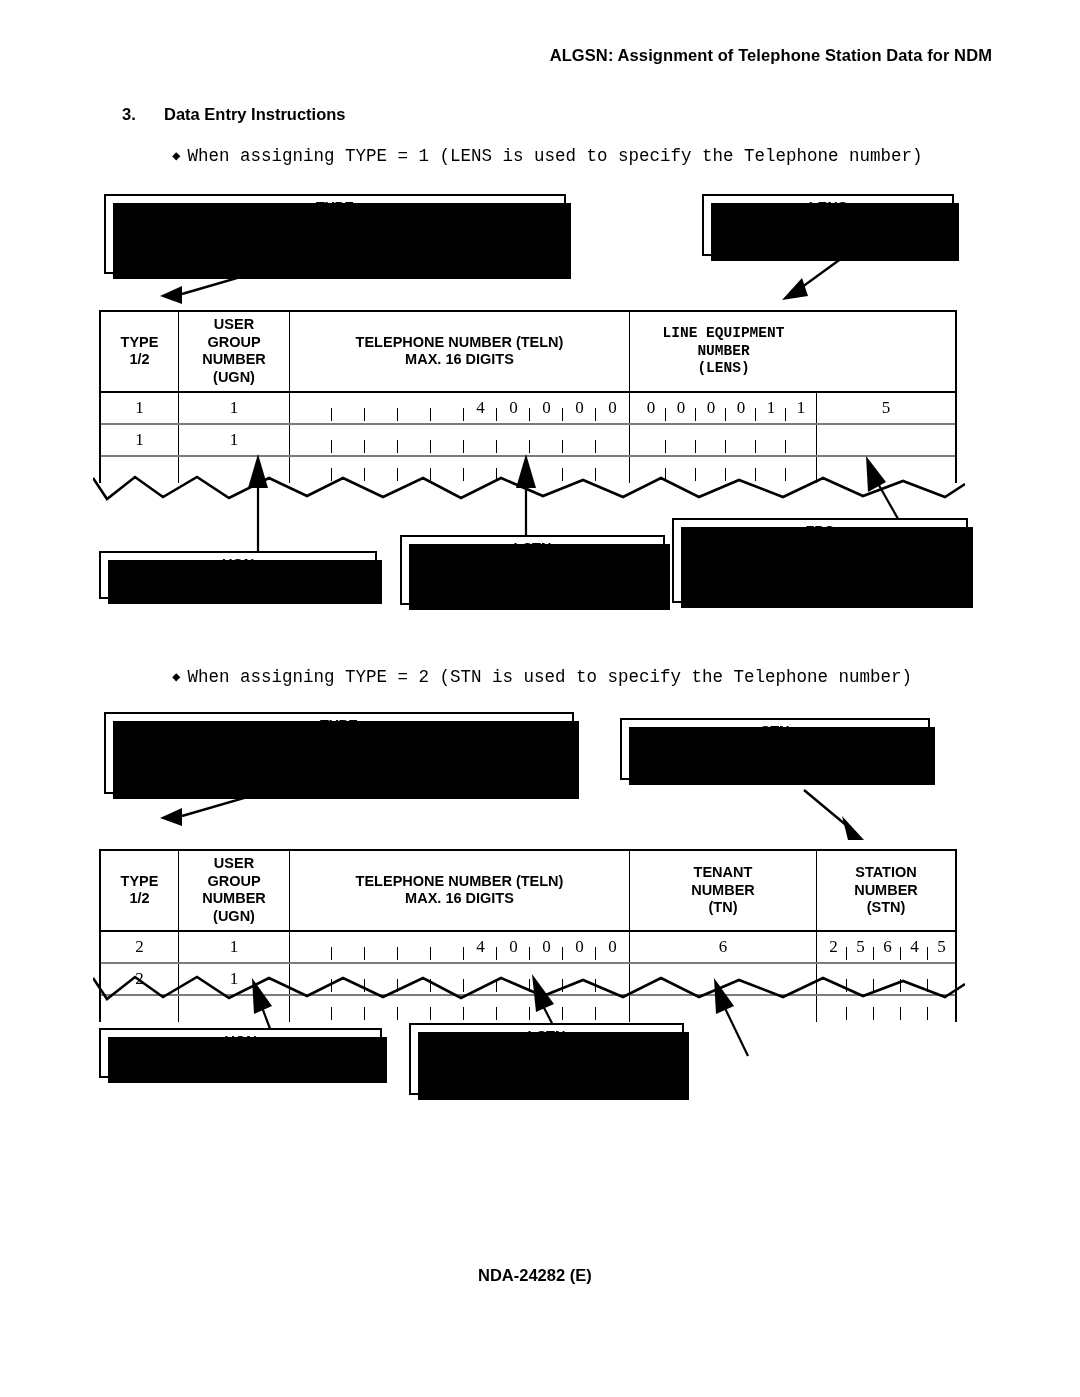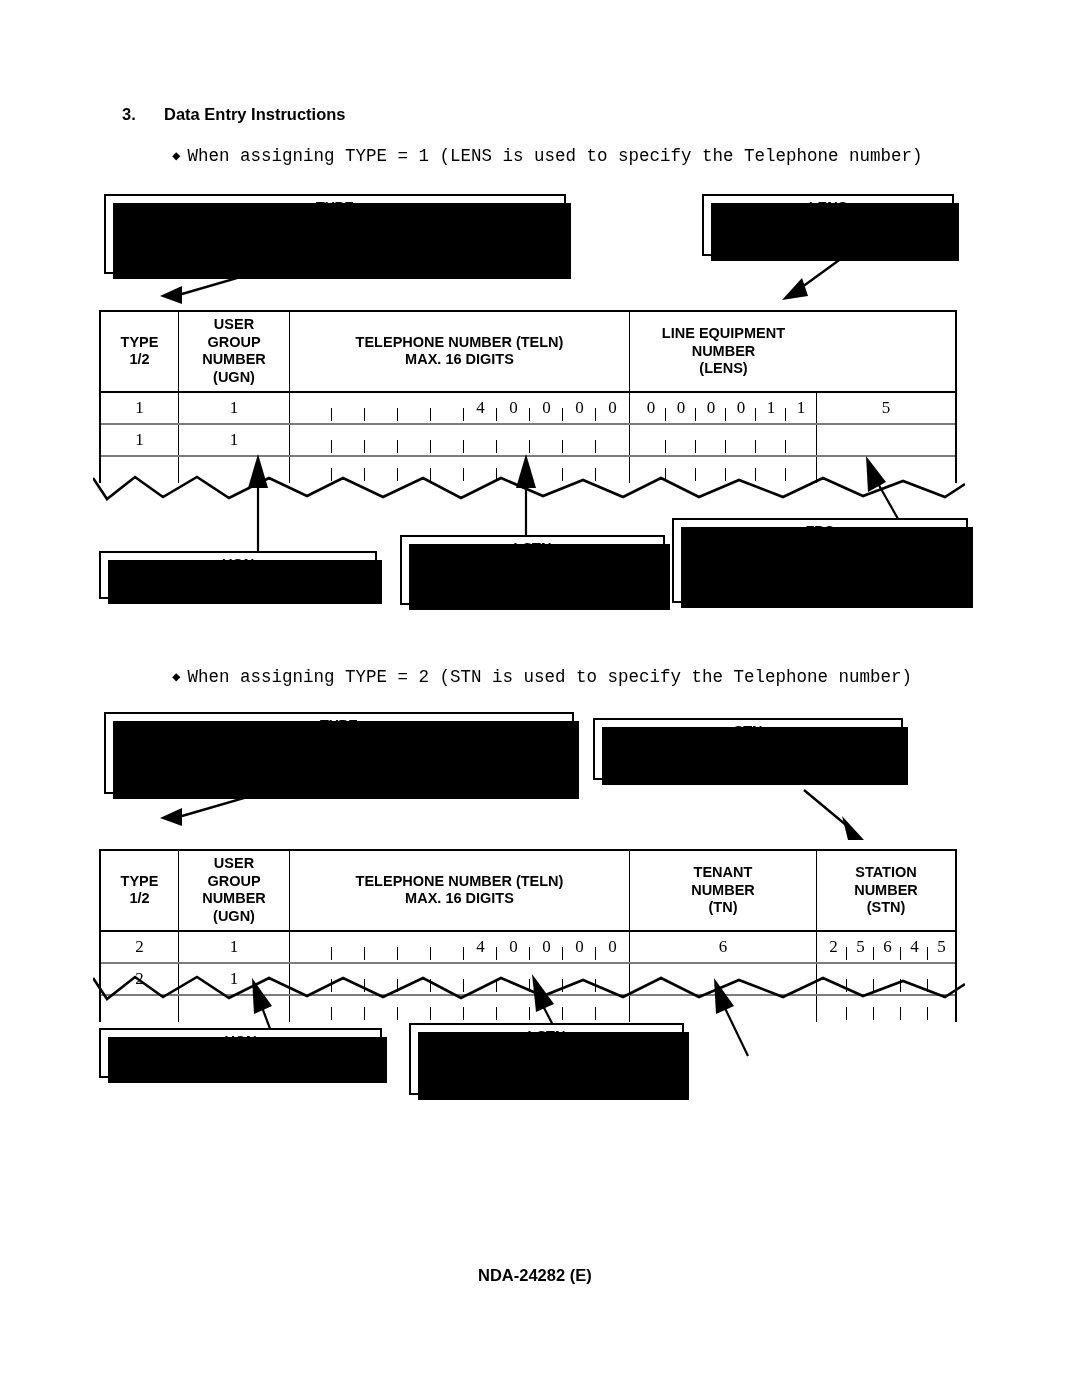--- a/index.html
+++ b/index.html
@@ -198,20 +198,21 @@
     font-size: 16.5px;
     line-height: 1.42;
   }
   .footer-right span { display: block; white-space: nowrap; }
 </style>
 </head>
 <body>
 
 <div class="page">
 
+  <div class="doc-header">ALGSN: Assignment of Telephone Station Data for NDM</div>
 
   <div class="section-head">
     <span class="num">3.</span><span>Data Entry Instructions</span>
   </div>
 
   <div class="bullet-line" style="top:146px; left:172px;">
     <span class="dia">◆</span><span>When assigning TYPE = 1 (LENS is used to specify the Telephone number)</span>
   </div>
 
   <div class="callout" style="left:104px; top:194px; width:462px; height:80px;">
@@ -248,21 +249,21 @@
       <div class="hcell" style="width:111px;">
         <span class="l">USER</span>
         <span class="l">GROUP</span>
         <span class="l">NUMBER</span>
         <span class="l">(UGN)</span>
       </div>
       <div class="hcell" style="width:340px;">
         <span class="l">TELEPHONE NUMBER (TELN)</span>
         <span class="l">MAX. 16 DIGITS</span>
       </div>
-      <div class="hcell" style="width:187px;">
+      <div class="hcell" style="width:187px;font-family:Liberation Mono, monospace;">
         <span class="l">LINE EQUIPMENT</span>
         <span class="l">NUMBER</span>
         <span class="l">(LENS)</span>
       </div>
     </div>
 
     <div class="data-row">
       <div class="dcell" style="width:78px;">1</div>
       <div class="dcell" style="width:111px;">1</div>
       <div class="dcell" style="width:340px;">
@@ -399,21 +400,21 @@
   </div>
 
   <div class="callout" style="left:104px; top:712px; width:470px; height:82px;">
     <div class="c-title">TYPE</div>
     <div class="c-body left" style="padding-left:14px;">
       <span class="ln">1 = LENS is used to specify the Telephone number</span>
       <span class="ln">2 = STN is used to specify the Telephone number</span>
     </div>
   </div>
 
-  <div class="callout" style="left:593px; top:718px; width:310px; height:62px;">
+  <div class="callout" style="left:620px; top:718px; width:310px; height:62px;">
     <div class="c-title">STN</div>
     <div class="c-body">
       <span class="ln">Station number of the physical station</span>
     </div>
   </div>
 
   <svg class="connector" style="left:150px; top:790px;" width="120" height="55">
     <path d="M108 4 L32 26" stroke="#000" stroke-width="2.4" fill="none"></path>
     <polygon points="32,18 10,28 32,36" fill="#000"></polygon>
   </svg>

